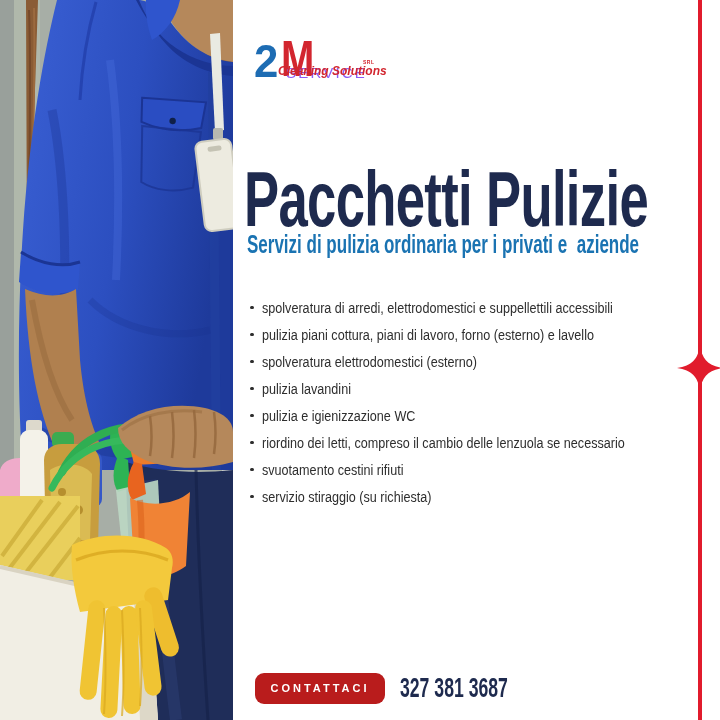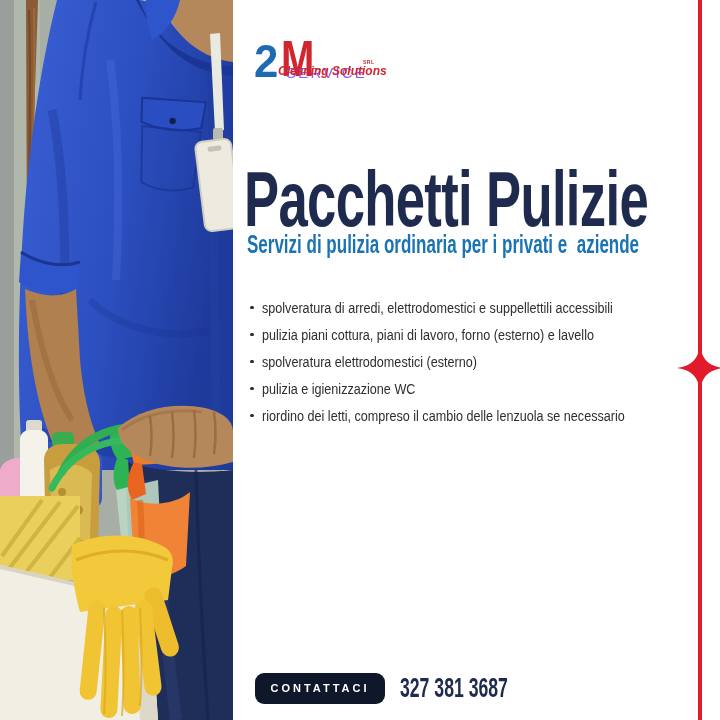--- a/index.html
+++ b/index.html
@@ -32,21 +32,21 @@
            transform:scaleX(.68); transform-origin:left top; white-space:pre; }
   
   .services { position:absolute; left:250px; top:294px; list-style:none; }
   .services li { display:flex; align-items:center; height:27px; }
   .dot { width:3.6px; height:3.6px; border-radius:50%; background:#2e2e2e;
          margin-right:8px; flex:none; }
   .li-text { display:inline-block; font-size:14px; color:#2e2e2e; white-space:pre;
          transform:scaleX(.9); transform-origin:left center; }
   
   .cta-row { position:absolute; left:255px; top:672px; display:flex; align-items:center; gap:15px; }
-  .cta-button { border:none; background:#0f172a; color:#ffffff; width:130px; height:31px;
+  .cta-button { border:none; background:#b91c1c; color:#ffffff; width:130px; height:31px;
          border-radius:9px; font-family:"Liberation Sans", sans-serif;
          font-size:11px; font-weight:bold; letter-spacing:3px; cursor:pointer; }
   .phone { font-size:28px; font-weight:bold; color:#1e2a4e; white-space:pre;
          transform:scaleX(.63); transform-origin:left center; }
   
   .red-line { position:absolute; left:698px; top:0; width:3.6px; height:720px;
          background:#e11b2c; }
   .sparkle { position:absolute; left:677px; top:345px; width:46px; height:46px; }
 </style>
 </head>
@@ -198,25 +198,37 @@
     <li>
         <span class="dot"></span>
         <span class="li-text">pulizia piani cottura, piani di lavoro, forno (esterno) e lavello</span>
       </li>
     <li>
         <span class="dot"></span>
         <span class="li-text">spolveratura elettrodomestici (esterno)</span>
       </li>
     <li>
         <span class="dot"></span>
+        <span class="li-text">pulizia lavandini</span>
+      </li>
+    <li>
+        <span class="dot"></span>
         <span class="li-text">pulizia e igienizzazione WC</span>
       </li>
     <li>
         <span class="dot"></span>
         <span class="li-text">riordino dei letti, compreso il cambio delle lenzuola se necessario</span>
+      </li>
+    <li>
+        <span class="dot"></span>
+        <span class="li-text">svuotamento cestini rifiuti</span>
+      </li>
+    <li>
+        <span class="dot"></span>
+        <span class="li-text">servizio stiraggio (su richiesta)</span>
       </li>
   </ul>
 
   <div class="cta-row">
     <button class="cta-button">CONTATTACI</button>
     <span class="phone">327 381 3687</span>
   </div>
 
   <div class="red-line"></div>
   <svg class="sparkle" viewBox="0 0 46 46" xmlns="http://www.w3.org/2000/svg">

